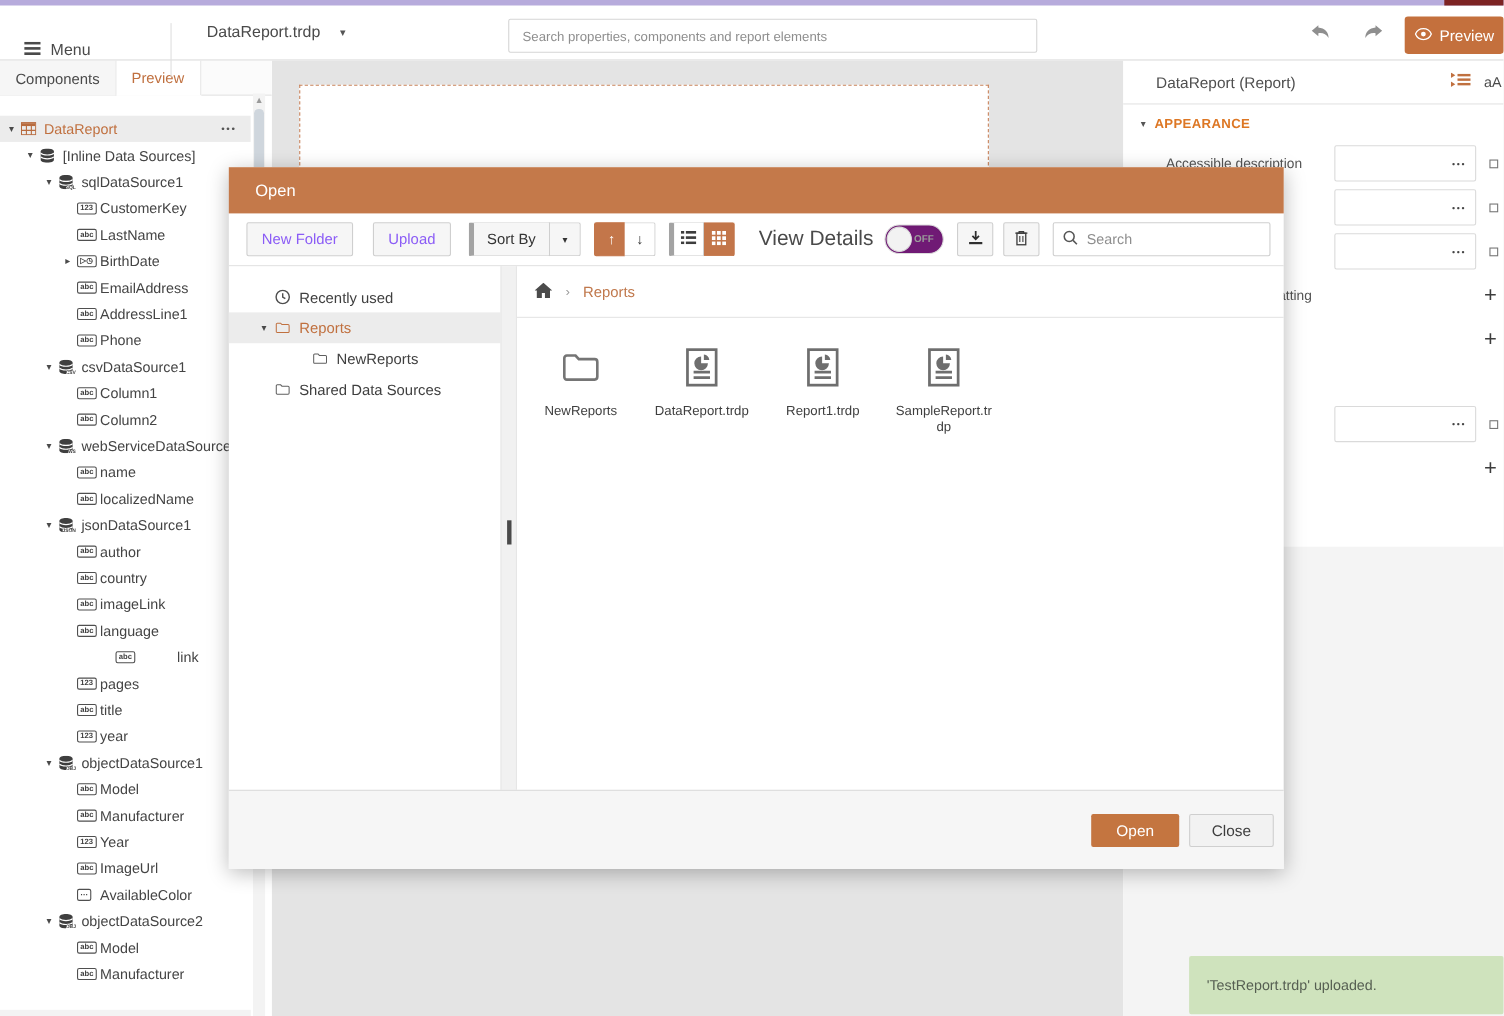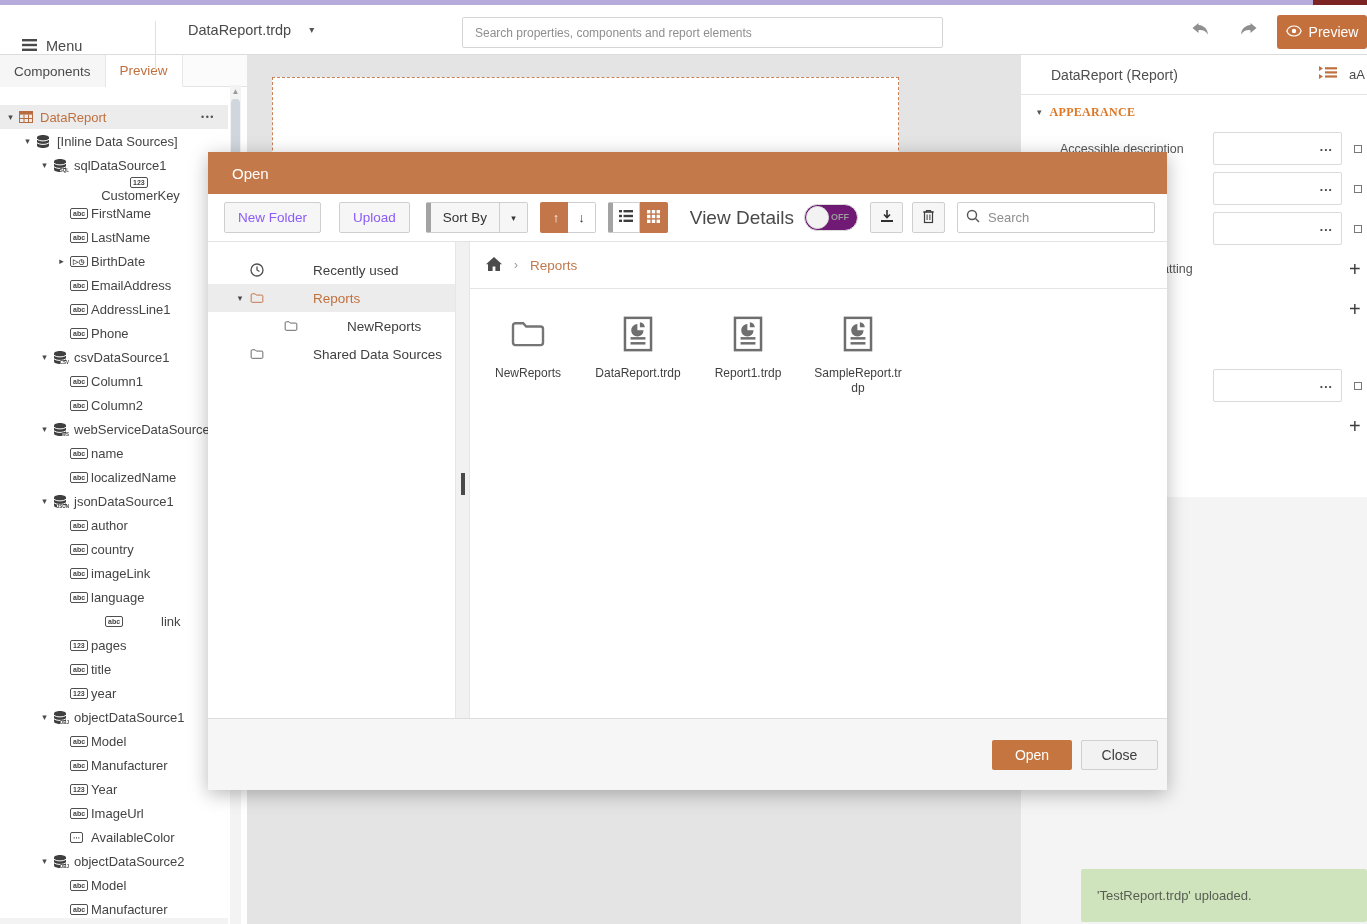--- a/index.html
+++ b/index.html
@@ -49,21 +49,21 @@
 
   
   #right-panel { position:absolute; left:1021px; top:55px; width:346px; bottom:0; background:#f4f4f4; z-index:2; overflow:hidden; }
   #prop-content { background:#fff; height:442px; }
   #rp-header { height:40px; display:flex; align-items:center; padding:0 2px 0 30px; border-bottom:1px solid #e3e3e3; }
   #rp-title { font-size:14px; color:#4f4f4f; }
   #rp-icons { margin-left:auto; display:flex; align-items:center; gap:12px; }
   #rp-font-toggle { font-size:13px; color:#4a4a4a; }
   #rp-section { height:34px; display:flex; align-items:center; padding-left:16px; gap:8px; }
   #rp-section .sc { font-size:9px; color:#555; }
-  #rp-section .st { font-size:12px; font-weight:bold; color:#dd7724; letter-spacing:.3px;font-family:Liberation Serif, serif; }
+  #rp-section .st { font-size:12px; font-weight:bold; color:#dd7724; letter-spacing:.3px; }
   .prop-row { height:40px; position:relative; }
   .prop-row .plabel { position:absolute; left:39px; top:50%; transform:translateY(-50%); font-size:12.5px; color:#555; white-space:nowrap; }
   .prop-row.add .plabel { left:50px; }
   .pinput { position:absolute; left:192px; top:3px; width:129px; height:33px; border:1px solid #dadada; border-radius:2px; background:#fff; cursor:text; }
   .pinput .dots { position:absolute; right:8px; top:50%; transform:translateY(-50%); font-size:8px; letter-spacing:1.5px; color:#444; cursor:pointer; }
   .cbx { position:absolute; left:333px; top:16px; width:8px; height:8px; border:1px solid #777; background:#fff; cursor:pointer; }
   .plusbtn { position:absolute; left:328px; top:50%; transform:translateY(-50%); font-size:20px; color:#3d3d3d; cursor:pointer; line-height:20px; }
   .spacer37 { height:37px; }
 
   
@@ -86,21 +86,21 @@
   #modal-search { border:none; outline:none; flex:1; font-size:13px; color:#737373; font-family:"Liberation Sans",sans-serif; min-width:0; }
   #modal-search::placeholder { color:#8e8e8e; }
 
   #modal-body { position:absolute; top:90px; left:0; right:0; bottom:72px; display:flex; }
   #modal-tree { width:247px; padding-top:14px; }
   .mrow { height:28px; display:flex; align-items:center; cursor:pointer; white-space:nowrap; }
   .mrow .caret { width:20px; text-align:center; font-size:9px; color:#4a4a4a; flex:none; }
   .mrow .micn { width:22px; flex:none; display:flex; align-items:center; }
   .mrow.sel { background:#ececec; }
   .mrow.sel .mlabel { color:#c0703f; }
-  .mrow .mlabel { font-size:13.5px; color:#3f3f3f;margin-left:41px; }
+  .mrow .mlabel { font-size:13.5px; color:#3f3f3f; }
   #modal-splitter { width:15px; background:#f1f1f1; border-left:1px solid #e6e6e6; border-right:1px solid #e6e6e6; position:relative; cursor:col-resize; }
   #modal-splitter .handle { position:absolute; left:5px; top:231px; width:4px; height:22px; background:#4a4a4a; }
   #modal-content { flex:1; display:flex; flex-direction:column; }
   #breadcrumb { height:47px; display:flex; align-items:center; padding-left:16px; gap:12px; border-bottom:1px solid #e5e5e5; }
   #breadcrumb .sep { color:#9a9a9a; font-size:12px; }
   #breadcrumb .cur { color:#c0784c; font-size:13.5px; cursor:pointer; }
   #file-grid { display:flex; padding:10px 0 0 8px; }
   .fcard { width:100px; min-height:112px; margin-right:10px; border:1px solid transparent; cursor:pointer; padding-top:8px; }
   .fcard.sel { border-color:#c0784c; }
   .ficon { height:52px; display:flex; align-items:center; justify-content:center; }
@@ -186,33 +186,26 @@
             <svg width="14" height="13" viewBox="0 0 14 13">
               <path d="M1 2.5C1 1.1 3.7 0 7 0s6 1.1 6 2.5v8c0 1.4-2.7 2.5-6 2.5s-6-1.1-6-2.5z" fill="#3f3f3f"></path>
               <path d="M1 4.2c1 1 3.3 1.7 6 1.7s5-.7 6-1.7" stroke="#fff" fill="none"></path>
               <path d="M1 7.7c1 1 3.3 1.7 6 1.7s5-.7 6-1.7" stroke="#fff" fill="none"></path>
             </svg>
             <i>SQL</i>
           </span>
         </span>
         <span class="tlabel">sqlDataSource1</span>
       </div>
-      <div class="trow" style="padding-left: 53px; flex-direction: column;">
+      <div class="trow" style="padding-left: 53px;">
         <span class="caret"></span>
         <span class="ticn">
           <span class="fbox">123</span>
         </span>
         <span class="tlabel">CustomerKey</span>
-      </div>
-      <div class="trow" style="padding-left: 53px;">
-        <span class="caret"></span>
-        <span class="ticn">
-          <span class="fbox">abc</span>
-        </span>
-        <span class="tlabel">FirstName</span>
       </div>
       <div class="trow" style="padding-left: 53px;">
         <span class="caret"></span>
         <span class="ticn">
           <span class="fbox">abc</span>
         </span>
         <span class="tlabel">LastName</span>
       </div>
       <div class="trow" style="padding-left: 53px;">
         <span class="caret">▸</span>

